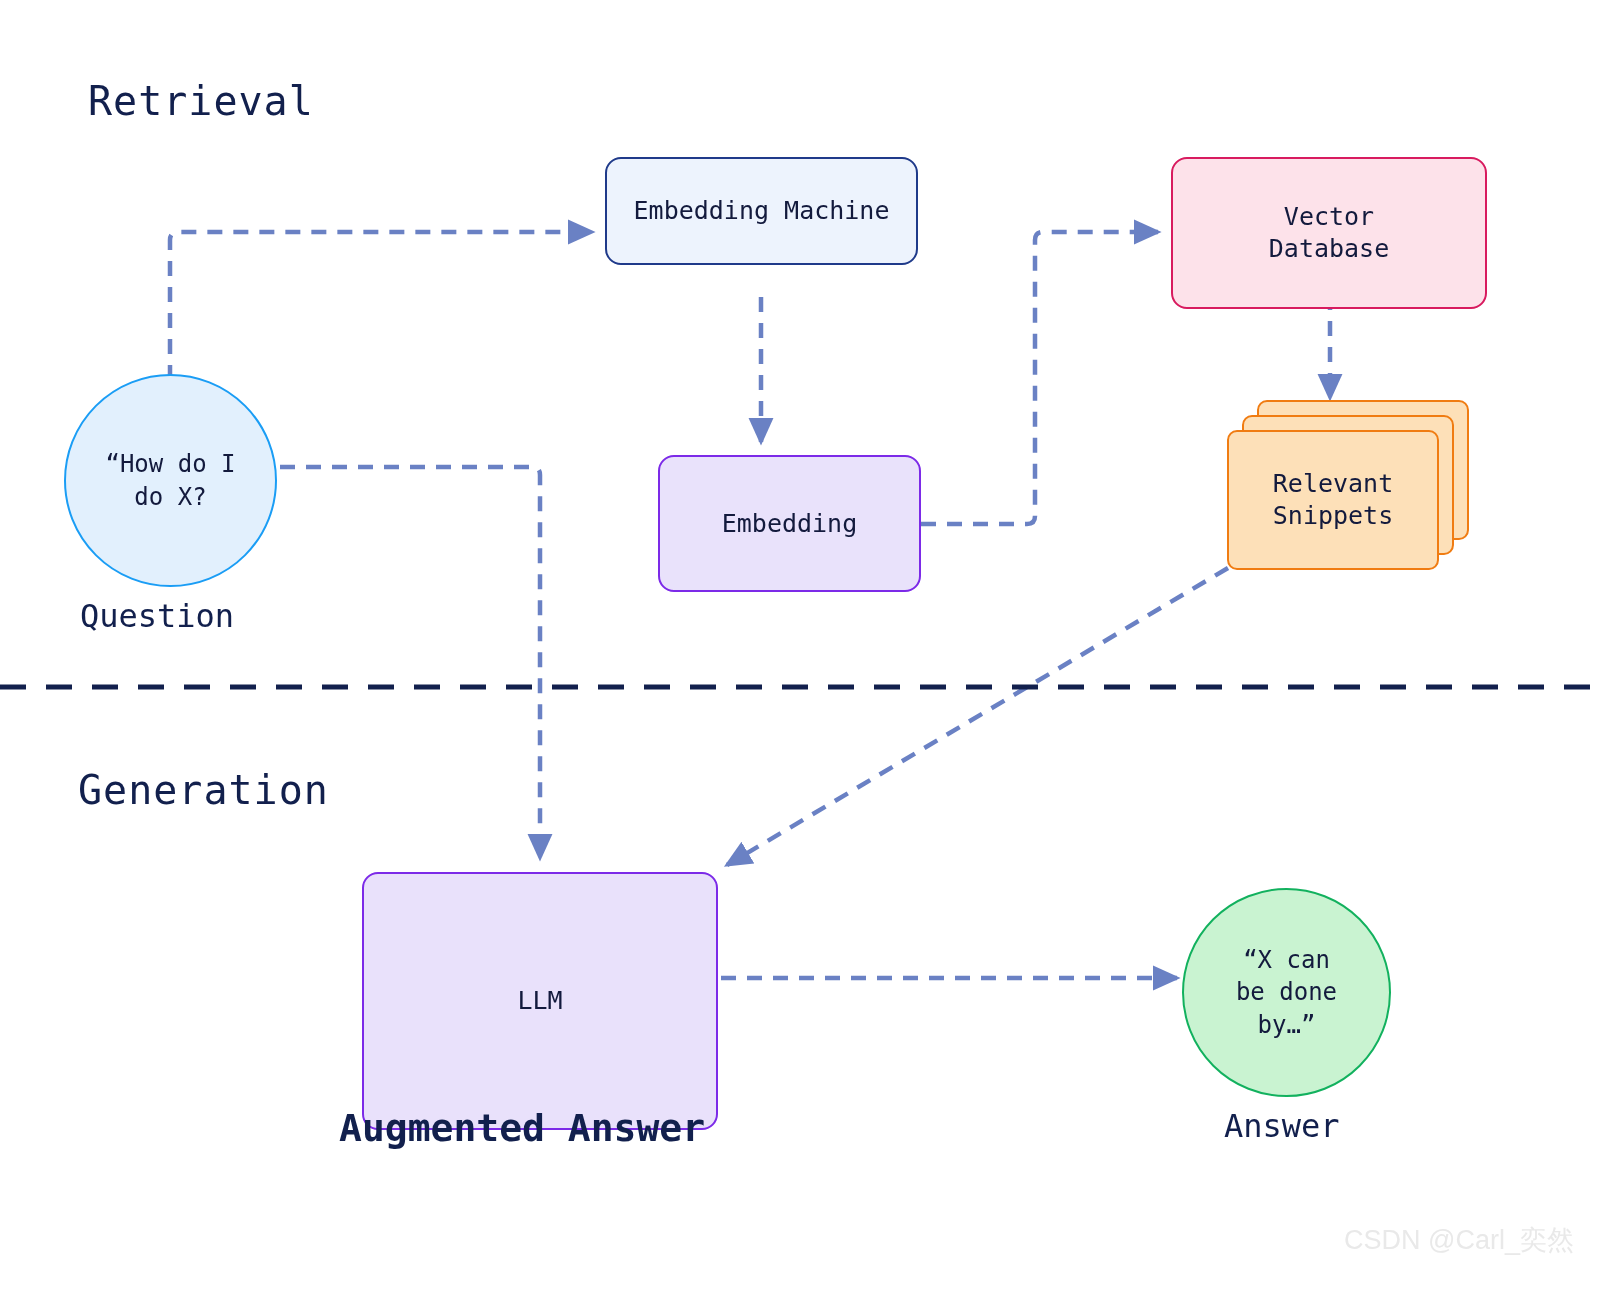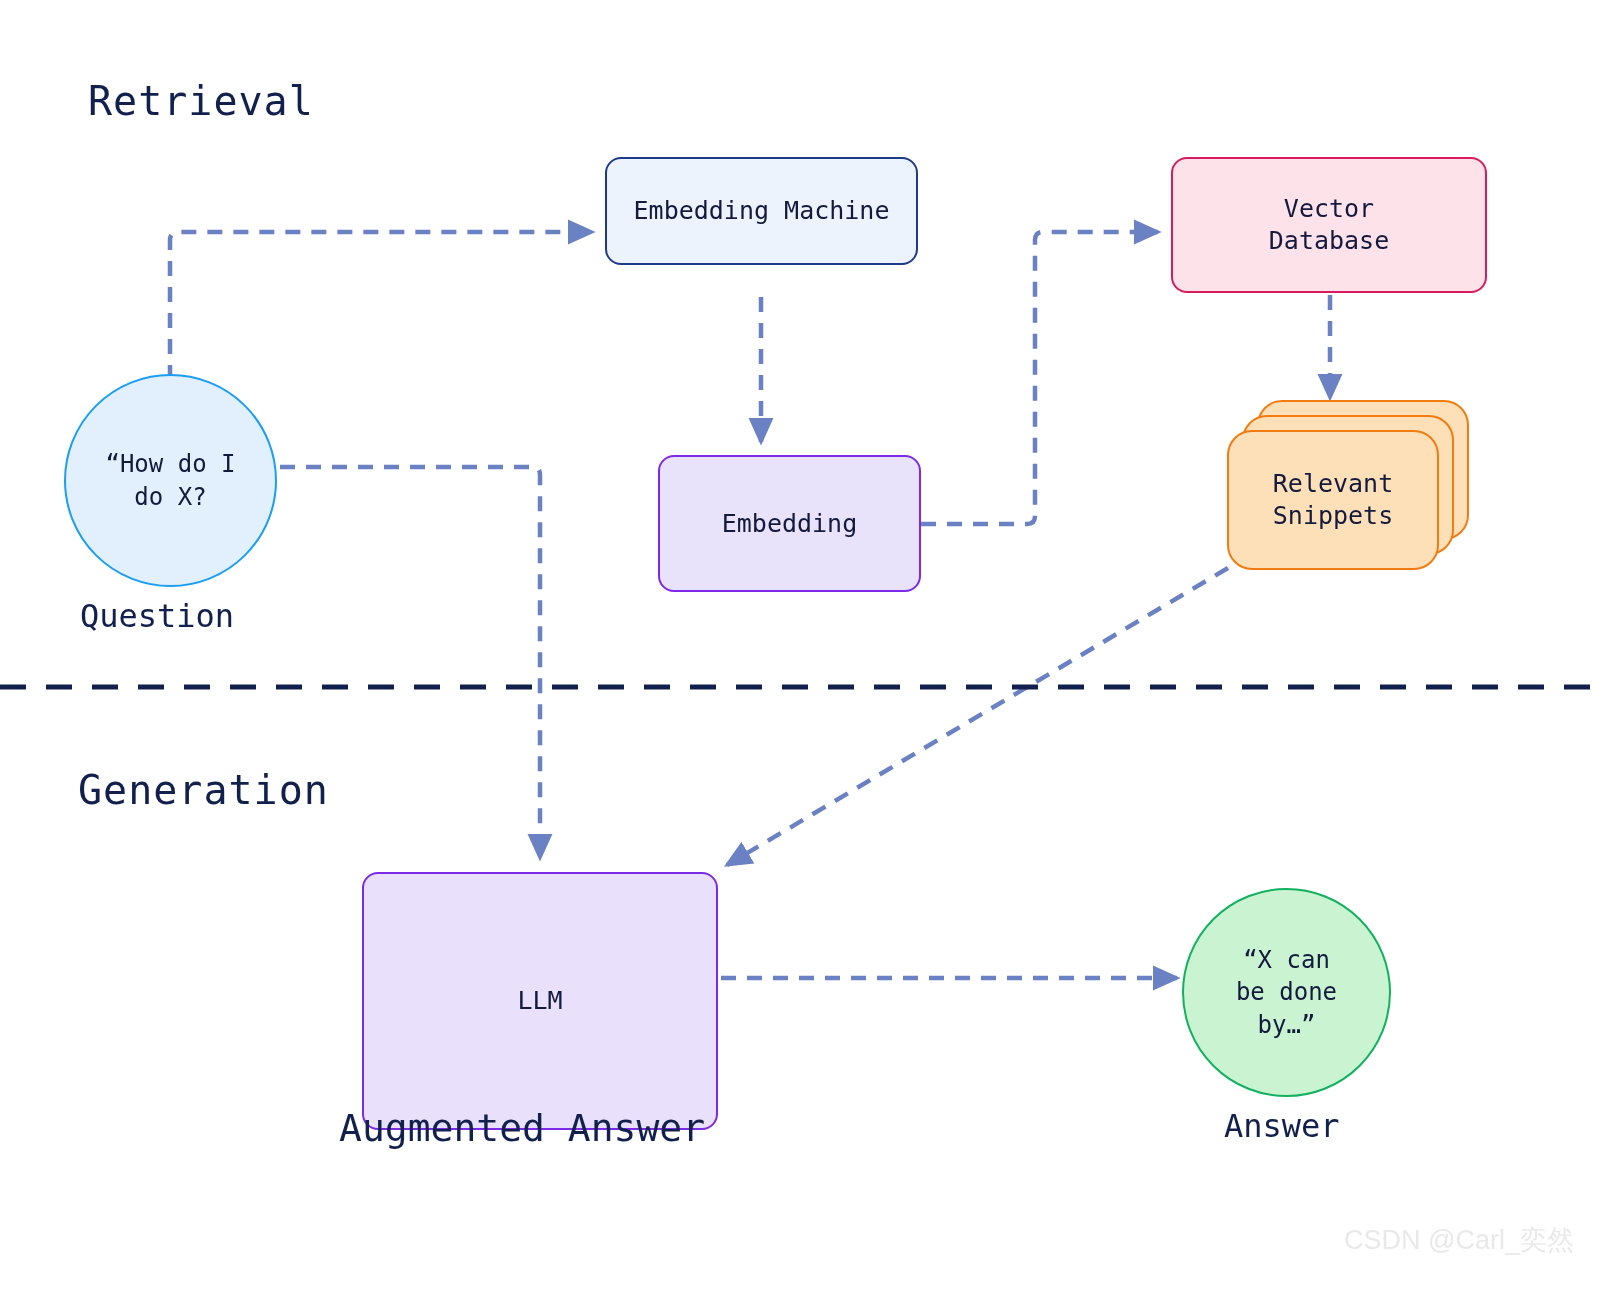--- a/index.html
+++ b/index.html
@@ -52,21 +52,21 @@
   }
 
   #node-embedding-machine {
     left: 605px; top: 157px;
     width: 313px; height: 108px;
     background: #edf3fd;
     border: 2.5px solid #1f3a8a;
   }
   #node-vector-database {
     left: 1171px; top: 157px;
-    width: 316px; height: 136px;
+    width: 316px; height: 152px;
     background: #fde2ea;
     border: 2.5px solid #d81b5f;
   }
   #node-embedding {
     left: 630px; top: 455px;
     width: 263px; height: 137px;
     background: #e9e2fb;
     border: 2.5px solid #7c2ae8;
     margin-left: 28px;
   }
@@ -83,21 +83,21 @@
     left: 1227px; top: 400px;
     width: 242px; height: 170px;
   }
   .snippet-card {
     position: absolute;
     box-sizing: border-box;
     width: 212px;
     height: 140px;
     background: #fde0b8;
     border: 2.5px solid #f07c12;
-    border-radius: 25px;
+    border-radius: 10px;
   }
   #snippet-card-3 { left: 30px; top: 0px; }
   #snippet-card-2 { left: 15px; top: 15px; }
   #snippet-card-1 {
     left: 0px; top: 30px;
     display: flex;
     align-items: center;
     justify-content: center;
     color: #131a3d;
     font-family: "DejaVu Sans Mono", "Liberation Mono", monospace;
@@ -142,21 +142,21 @@
     font-family: "DejaVu Sans Mono", "Liberation Mono", monospace;
     white-space: nowrap;
   }
   #caption-question {
     left: 80px; top: 597px;
     font-size: 32px;
   }
   #caption-augmented-answer {
     left: 339px; top: 1106px;
     font-size: 38px;
-    font-weight: normal;
+    font-weight: bold;
   }
   #caption-answer {
     left: 1224px; top: 1107px;
     font-size: 32px;
   }
 
   
   #watermark {
     position: absolute;
     left: 1344px; top: 1222px;

